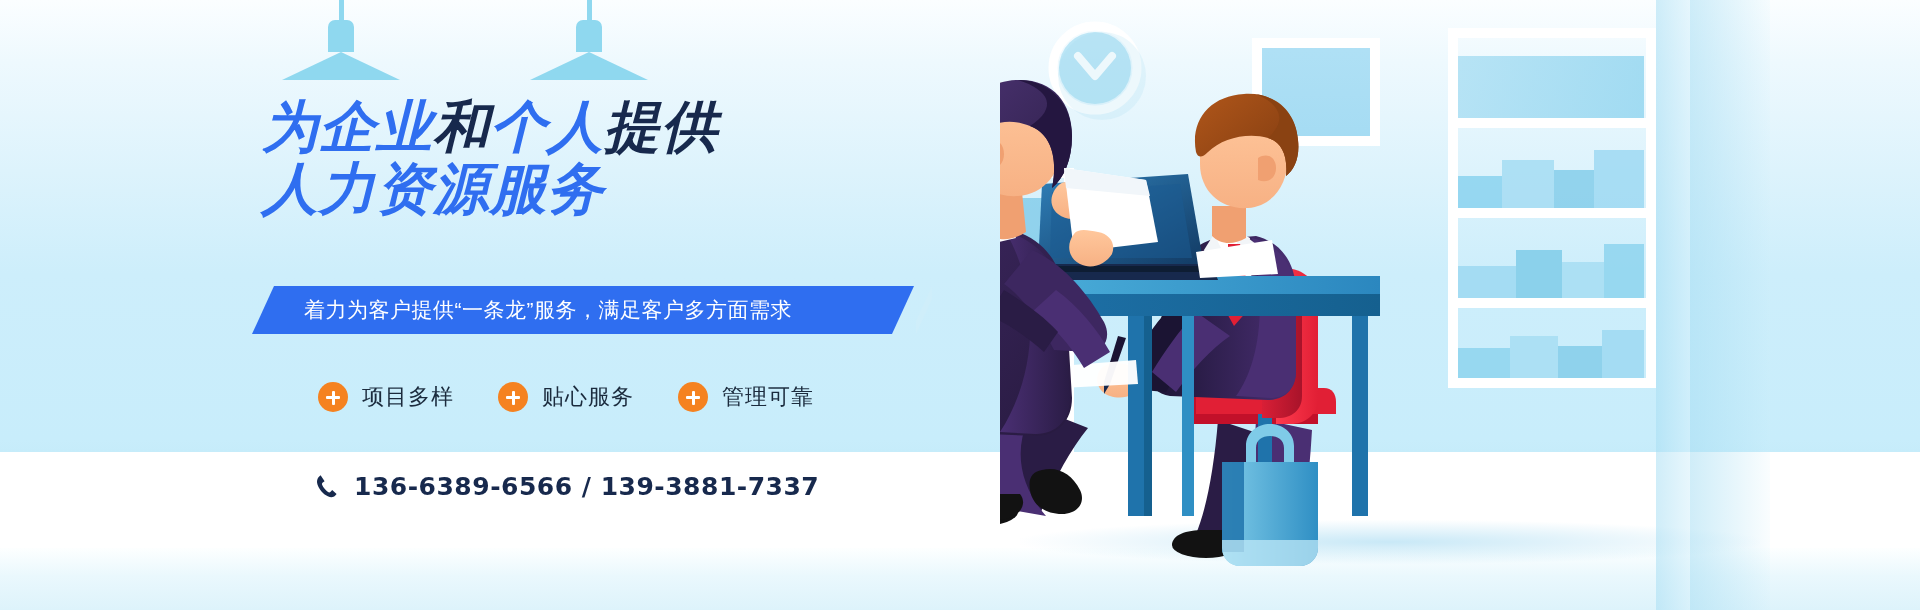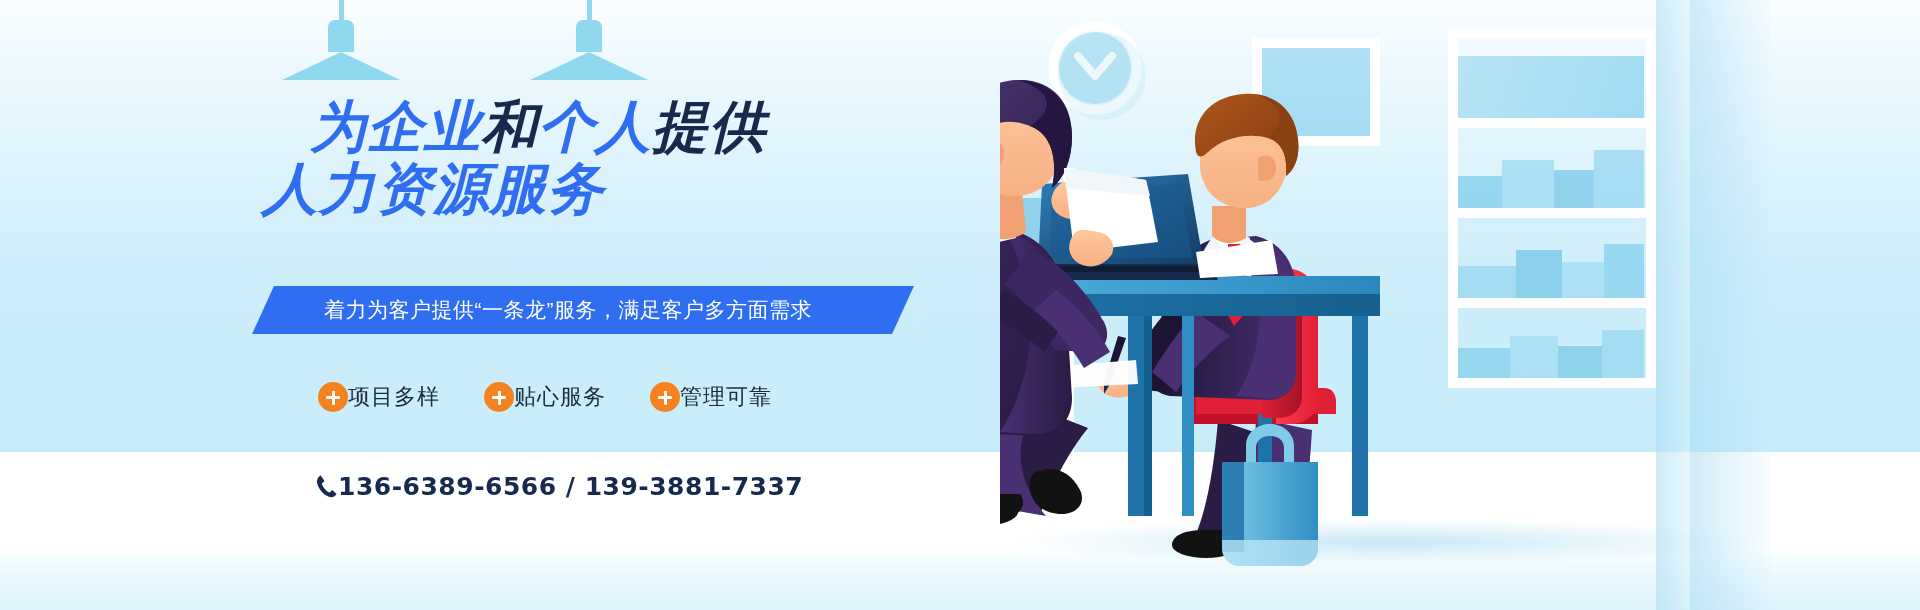--- a/index.html
+++ b/index.html
@@ -85,42 +85,42 @@
     left: 262px;
     top: 96px;
     font-family: "DejaVu Sans", "Liberation Sans", sans-serif;
     font-weight: bold;
     font-size: 56px;
     line-height: 62px;
     letter-spacing: 1px;
     font-style: italic;
     white-space: nowrap;
   }
-  .headline .l1 { display: block; margin-left: 48px; }
+  .headline .l1 { display: block; }
   .headline .l2 { display: block; margin-top: 0; }
   .h-blue { color: #2f6ef0; }
   .h-navy { color: #17294d; }
 
   
   .ribbon {
     position: absolute;
     left: 252px;
     top: 286px;
     width: 662px;
     height: 48px;
     background: #2f6ef0;
     clip-path: polygon(22px 0, 100% 0, calc(100% - 22px) 100%, 0 100%);
     display: flex;
     align-items: center;
   }
   .ribbon-text {
     color: #ffffff;
     font-size: 21px;
     letter-spacing: .5px;
-    margin-left: 72px;
+    margin-left: 52px;
     white-space: nowrap;
   }
   .ribbon-tip {
     position: absolute;
     left: 916px;
     top: 286px;
     width: 16px;
     height: 48px;
     background: #cfeefa;
     clip-path: polygon(22px 0, 100% 0, calc(100% - 22px) 100%, 0 100%);
@@ -131,20 +131,21 @@
     position: absolute;
     left: 318px;
     top: 382px;
     display: flex;
     align-items: center;
     gap: 44px;
   }
   .feature {
     display: flex;
     align-items: center;
+    gap: 14px;
   }
   .feature .dot {
     width: 30px;
     height: 30px;
     border-radius: 50%;
     background: #f58220;
     position: relative;
     flex: 0 0 auto;
   }
   .feature .dot::before,
@@ -167,20 +168,21 @@
     white-space: nowrap;
   }
 
   
   .phone {
     position: absolute;
     left: 316px;
     top: 472px;
     display: flex;
     align-items: center;
+    gap: 16px;
   }
   .phone .ptext {
     color: #17294d;
     font-family: "DejaVu Sans", "Liberation Sans", sans-serif;
     font-weight: bold;
     font-size: 25px;
     letter-spacing: .5px;
     white-space: nowrap;
   }
 

